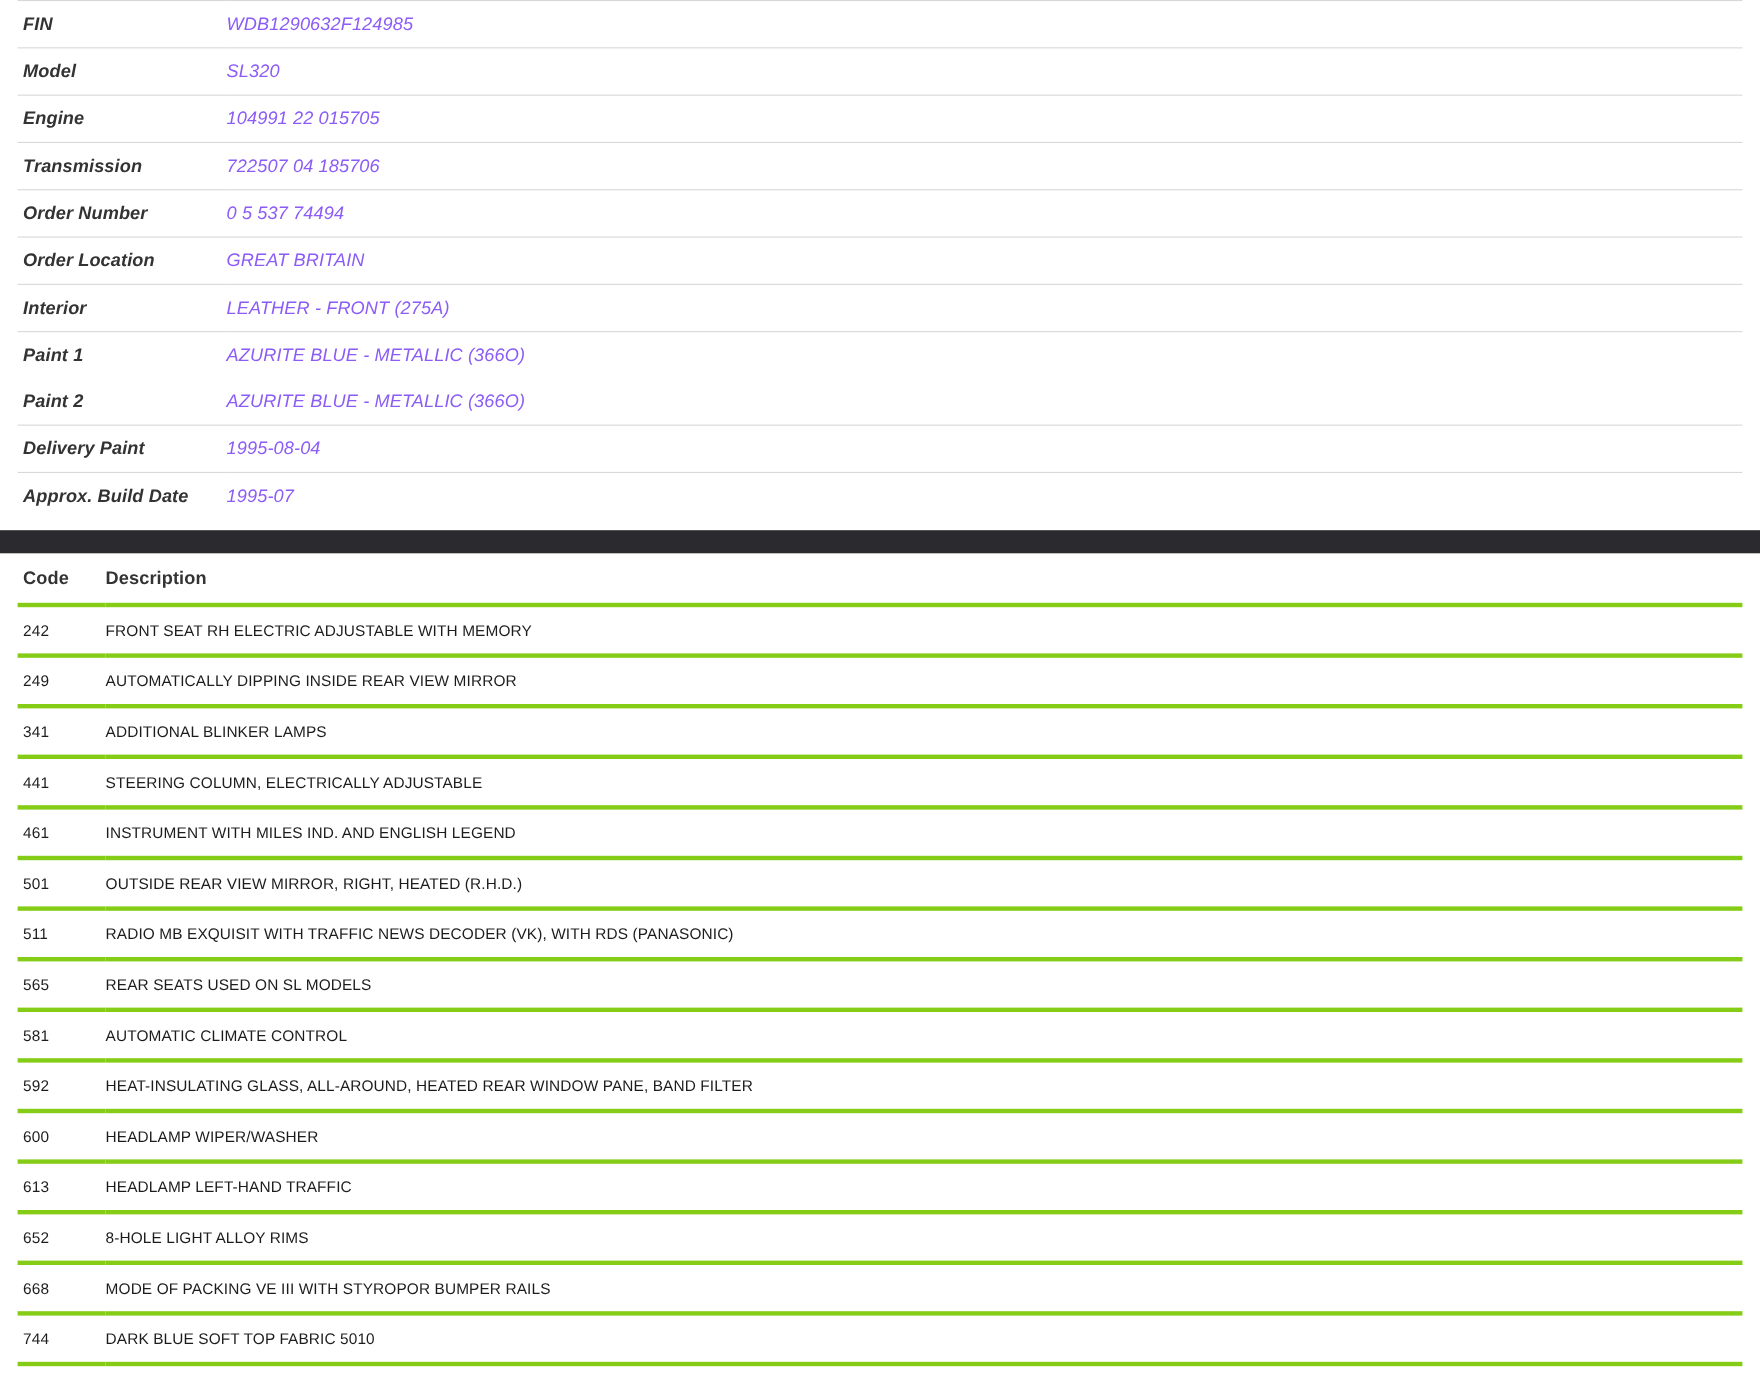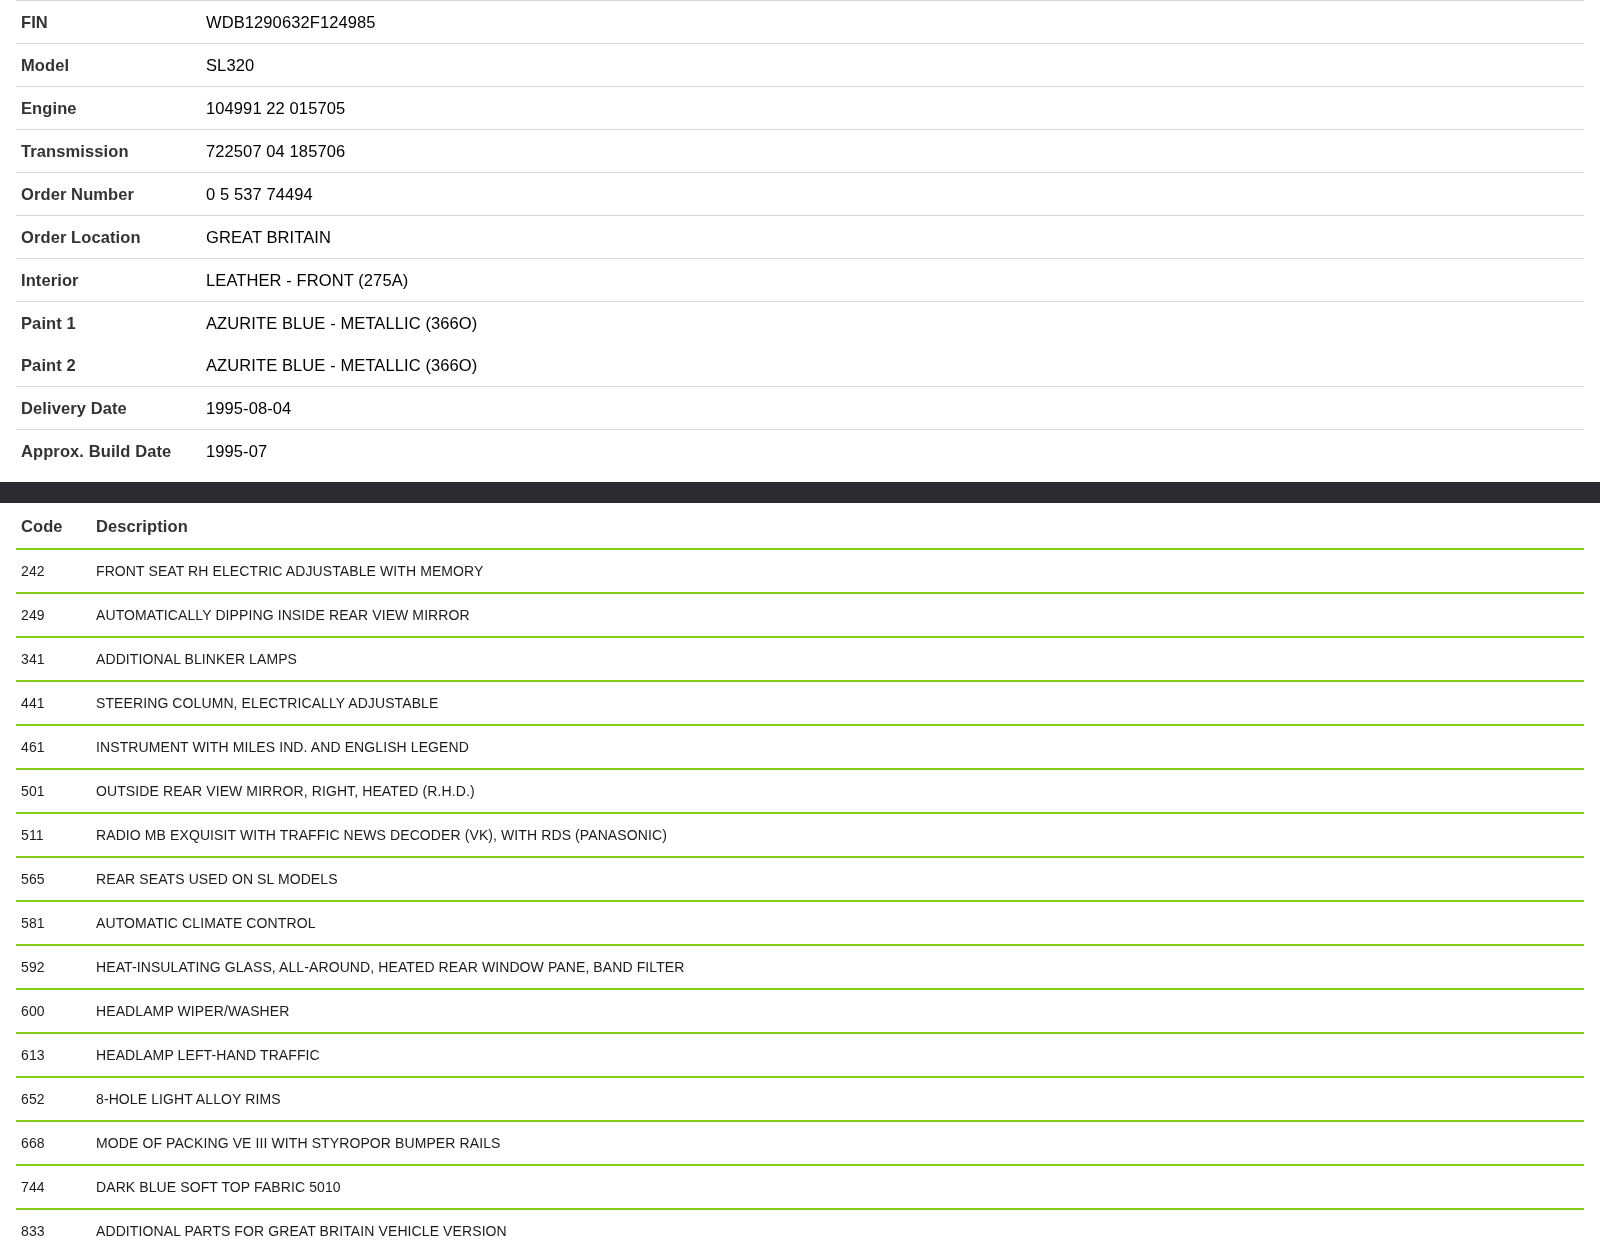--- a/index.html
+++ b/index.html
@@ -30,30 +30,31 @@
     border-bottom: 1px solid #d8d8d8;
   }
   .spec-table tr:first-child {
     border-top: 1px solid #d8d8d8;
   }
   .spec-table td {
     padding: 12px 0 11px 0;
     font-size: 16.5px;
     line-height: 19px;
     vertical-align: middle;
+    font-style: italic;
   }
   .spec-label {
     width: 185px;
     font-weight: bold;
     color: #333333;
     letter-spacing: 0.1px;
     padding-left: 5px !important;
   }
   .spec-value {
-    color: #000000;
+    color: #8b5cf6;
     letter-spacing: 0.1px;
   }
   
   .no-bottom-border {
     border-bottom: none !important;
   }
   
   .divider-bar {
     width: 100%;
     height: 21px;
@@ -61,21 +62,21 @@
     margin-top: 10px;
   }
   
   .codes-table {
     width: 1568px;
     margin: 0 16px;
     border-collapse: collapse;
     table-layout: fixed;
   }
   .codes-table tr {
-    border-bottom: 2px solid #84cc16;
+    border-bottom: 4px solid #84cc16;
   }
   .codes-table th {
     text-align: left;
     font-size: 16.5px;
     font-weight: bold;
     color: #333333;
     padding: 14px 0 12px 0;
     letter-spacing: 0.1px;
   }
   .codes-table td {
@@ -137,21 +138,21 @@
       </tr>
       <tr class="no-bottom-border">
         <td class="spec-label">Paint 1</td>
         <td class="spec-value">AZURITE BLUE - METALLIC (366O)</td>
       </tr>
       <tr>
         <td class="spec-label">Paint 2</td>
         <td class="spec-value">AZURITE BLUE - METALLIC (366O)</td>
       </tr>
       <tr>
-        <td class="spec-label">Delivery Date</td>
+        <td class="spec-label">Delivery Paint</td>
         <td class="spec-value">1995-08-04</td>
       </tr>
       <tr class="no-bottom-border">
         <td class="spec-label">Approx. Build Date</td>
         <td class="spec-value">1995-07</td>
       </tr>
     </tbody>
   </table>
 
   <div class="divider-bar"></div>

